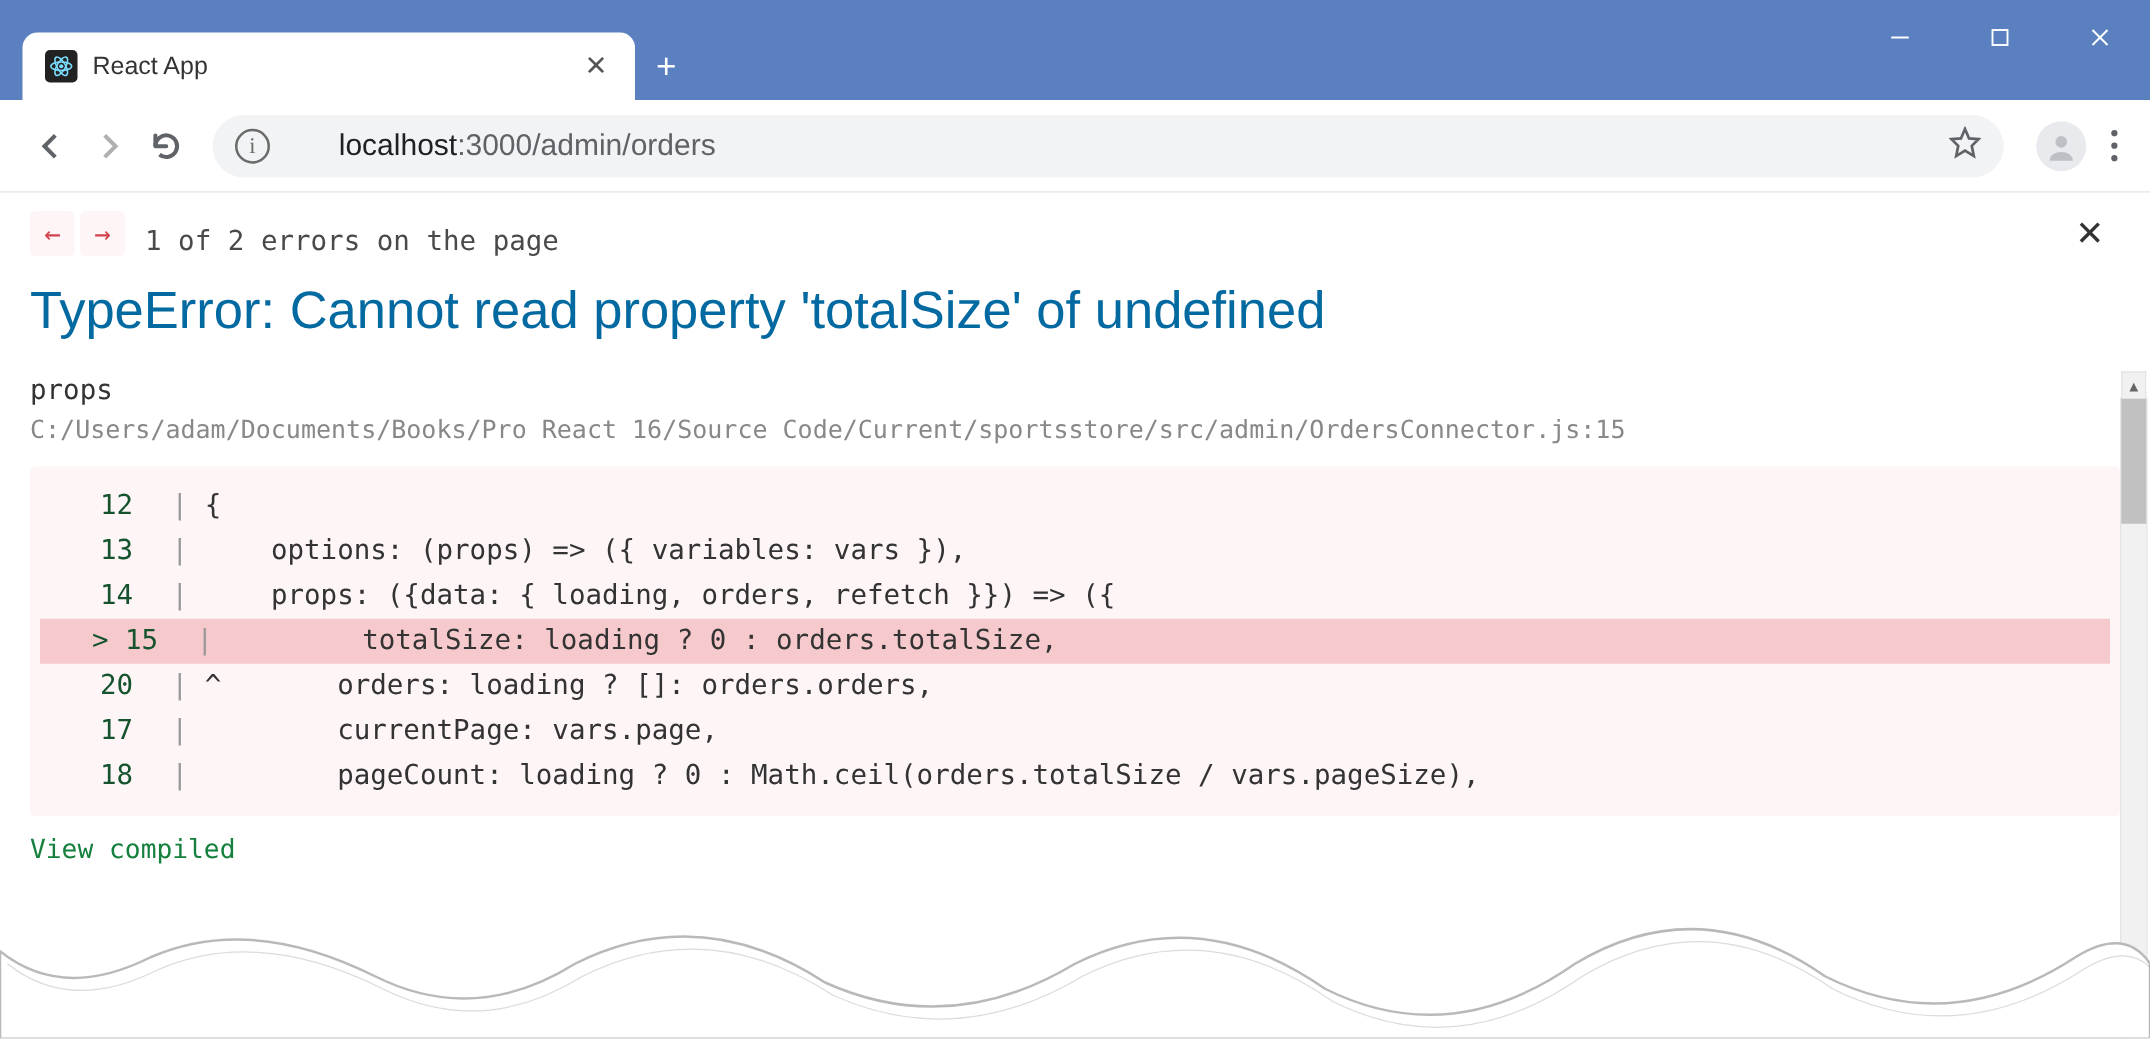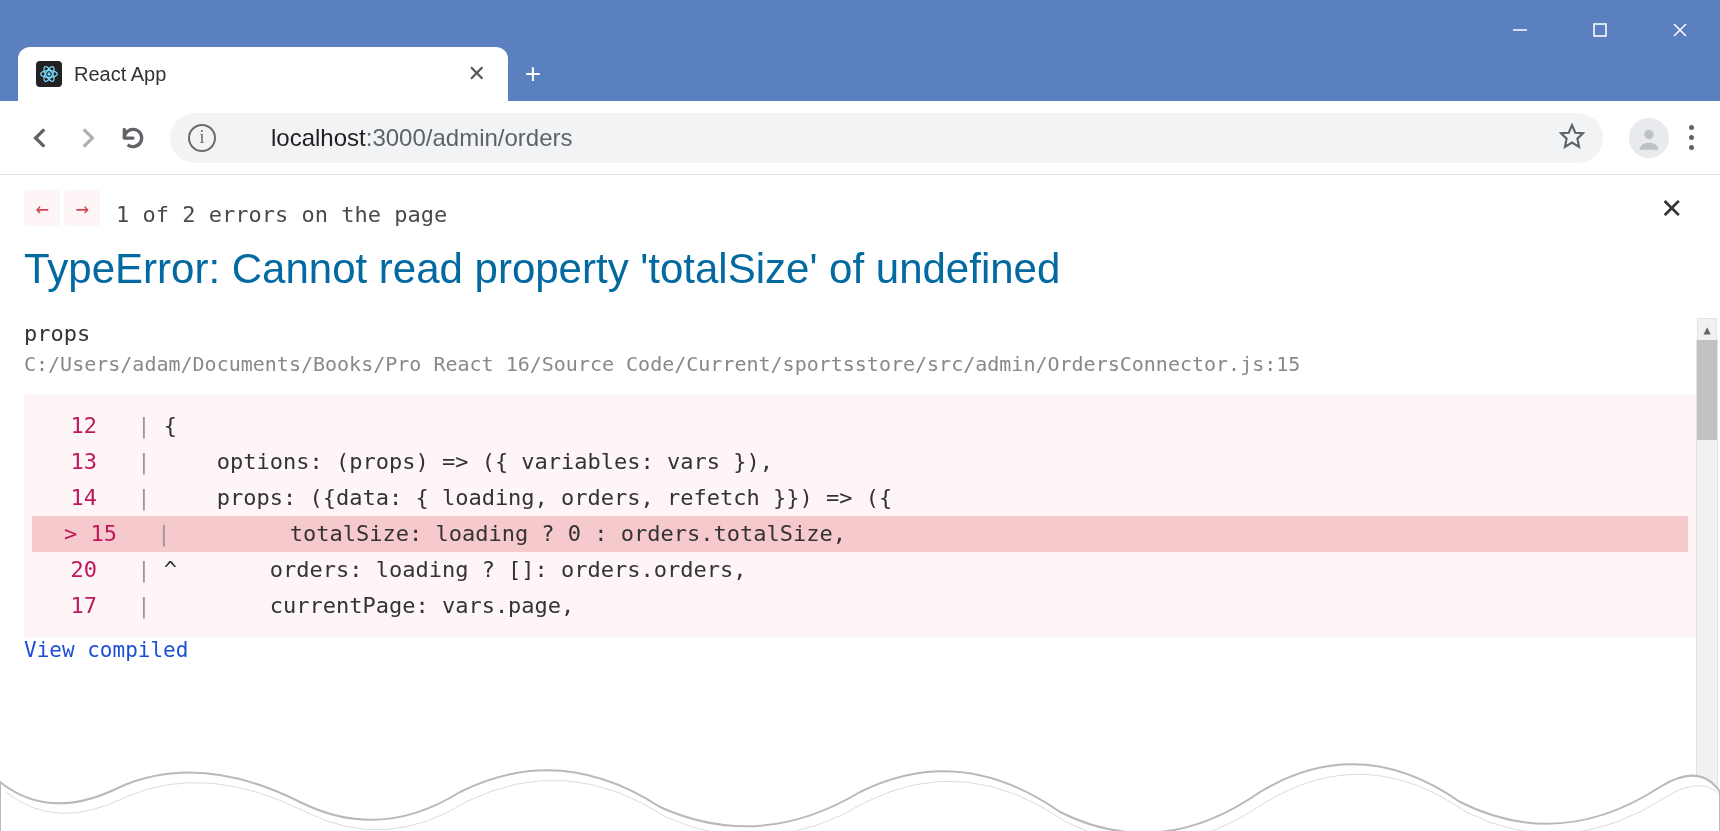--- a/index.html
+++ b/index.html
@@ -1,19 +1,19 @@
 <!DOCTYPE html>
 <html><head>
 <meta charset="utf-8">
 <style>
   * { box-sizing: border-box; margin: 0; padding: 0; }
   html, body { width: 1720px; height: 831px; font-family: "Segoe UI", Arial, sans-serif; background: #fff; overflow: hidden; }
 
   
-  .window-frame { width: 1720px; background: #5a80c0; height: 101px; position: relative; }
+  .window-frame { width: 1720px; background: #5a80c0; height: 80px; position: relative; }
   .win-controls { position: absolute; right: 0; top: 0; height: 60px; display: flex; }
   .win-btn { width: 80px; height: 60px; display: flex; align-items: center; justify-content: center; color: #fff; cursor: pointer; }
   .win-btn svg { stroke: #fff; stroke-width: 1.5; fill: none; }
 
   
   .tab-area { position: absolute; bottom: 0; left: 18px; display: flex; align-items: flex-end; }
   .browser-tab {
     background: #fff; height: 54px; width: 490px;
     border-top-left-radius: 12px; border-top-right-radius: 12px;
     display: flex; align-items: center; padding: 0 18px; font-size: 20px; color: #333;
@@ -53,24 +53,24 @@
   .overlay-close { position: absolute; right: 38px; top: 14px; font-size: 34px; cursor: pointer; color: #333; line-height:1; }
 
   .err-title { color: #0369a1; font-family: "Segoe UI", Arial, sans-serif; font-size: 42px; font-weight: 400; margin-bottom: 28px; }
 
   .stack-label { font-family: Consolas, Menlo, monospace; font-size: 22px; color: #333; margin-bottom: 6px; }
   .stack-file { font-family: Consolas, Menlo, monospace; font-size: 20px; color: #888; margin-bottom: 18px; }
 
   .code-block { background: #fdf5f6; padding: 14px 8px; border-radius: 4px; font-family: Consolas, Menlo, monospace; font-size: 22px; line-height: 36px; color: #333; }
   .code-line { white-space: pre; padding: 0 12px; }
   .code-line.highlight { background: #f6cacd; padding-left: 32px; }
-  .code-line .gutter { display: inline-block; width: 80px; text-align: left; color: #be185d; padding-right: 8px; }
+  .code-line .gutter { display: inline-block; width: 80px; text-align: center; color: #14532d; padding-right: 8px; }
   .code-line .sep { color: #999; }
 
-  .view-compiled { color: #1d4ed8; margin-top: 0; font-family: Consolas, Menlo, monospace; font-size: 21px; cursor: pointer; }
+  .view-compiled { color: #15803d; margin-top: 14px; font-family: Consolas, Menlo, monospace; font-size: 21px; cursor: pointer; }
 
   .children-label { margin-top: 40px; font-family: Consolas, Menlo, monospace; font-size: 22px; color: #333; }
 
   
   .scroll-track { position: absolute; right: 2px; top: 164px; width: 22px; height: 520px; background: #f1f1f1; border: 1px solid #e4e4e4; }
   .scroll-thumb { position: absolute; top: 0; left: 0; right: 0; height: 100px; background: #c1c1c1; }
   .scroll-arrow { position: absolute; left: 0; right: 0; height: 22px; display:flex; align-items:center; justify-content:center; font-size:12px; color:#666; background:#f1f1f1; }
   .scroll-arrow.up { top: -22px; border:1px solid #e4e4e4; border-bottom:none;}
 
   
@@ -173,20 +173,21 @@
     <div class="stack-label">props</div>
     <div class="stack-file">C:/Users/adam/Documents/Books/Pro React 16/Source Code/Current/sportsstore/src/admin/OrdersConnector.js:15</div>
 
     <div class="code-block" id="code-block">
         <div class="code-line"><span class="gutter">  12</span><span class="sep"> | </span><span>{</span></div>
         <div class="code-line"><span class="gutter">  13</span><span class="sep"> | </span><span>    options: (props) =&gt; ({ variables: vars }),</span></div>
         <div class="code-line"><span class="gutter">  14</span><span class="sep"> | </span><span>    props: ({data: { loading, orders, refetch }}) =&gt; ({</span></div>
         <div class="code-line highlight"><span class="gutter">&gt; 15</span><span class="sep"> | </span><span>        totalSize: loading ? 0 : orders.totalSize,</span></div>
         <div class="code-line"><span class="gutter">  20</span><span class="sep"> | </span><span>^       orders: loading ? []: orders.orders,</span></div>
         <div class="code-line"><span class="gutter">  17</span><span class="sep"> | </span><span>        currentPage: vars.page,</span></div>
+        <div class="code-line"><span class="gutter">  18</span><span class="sep"> | </span><span>        pageCount: loading ? 0 : Math.ceil(orders.totalSize / vars.pageSize),</span></div>
       </div>
 
     <div class="view-compiled">View compiled</div>
 
 
     <div class="scroll-track">
       <div class="scroll-arrow up">▲</div>
       <div class="scroll-thumb"></div>
     </div>
   </div>

